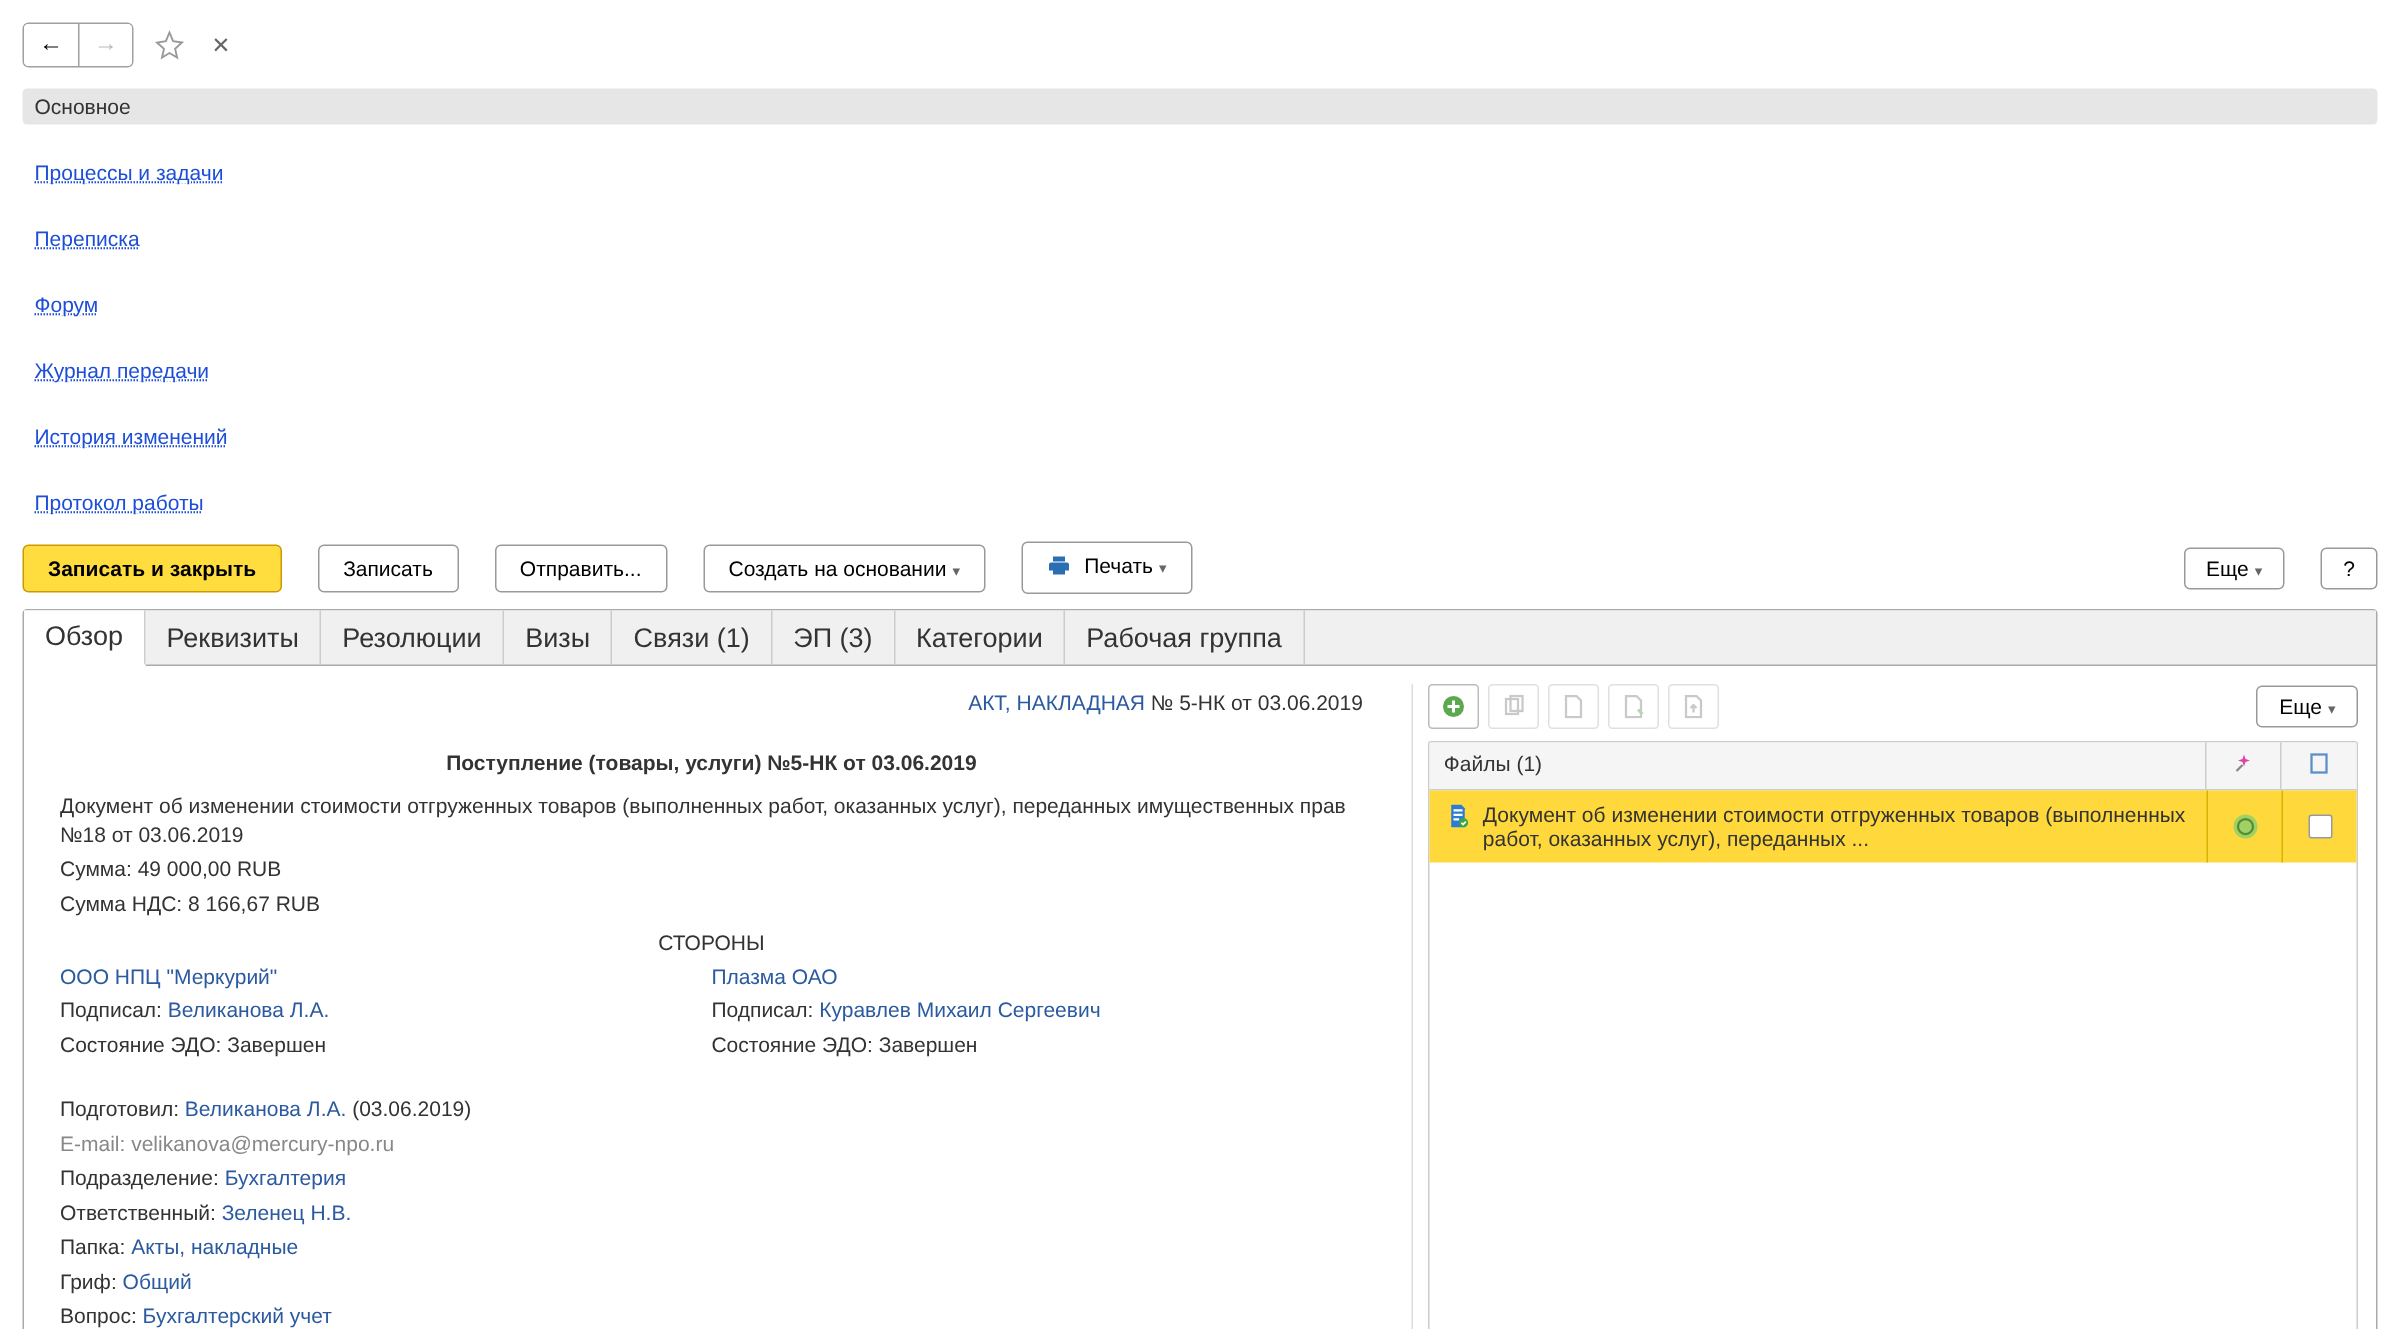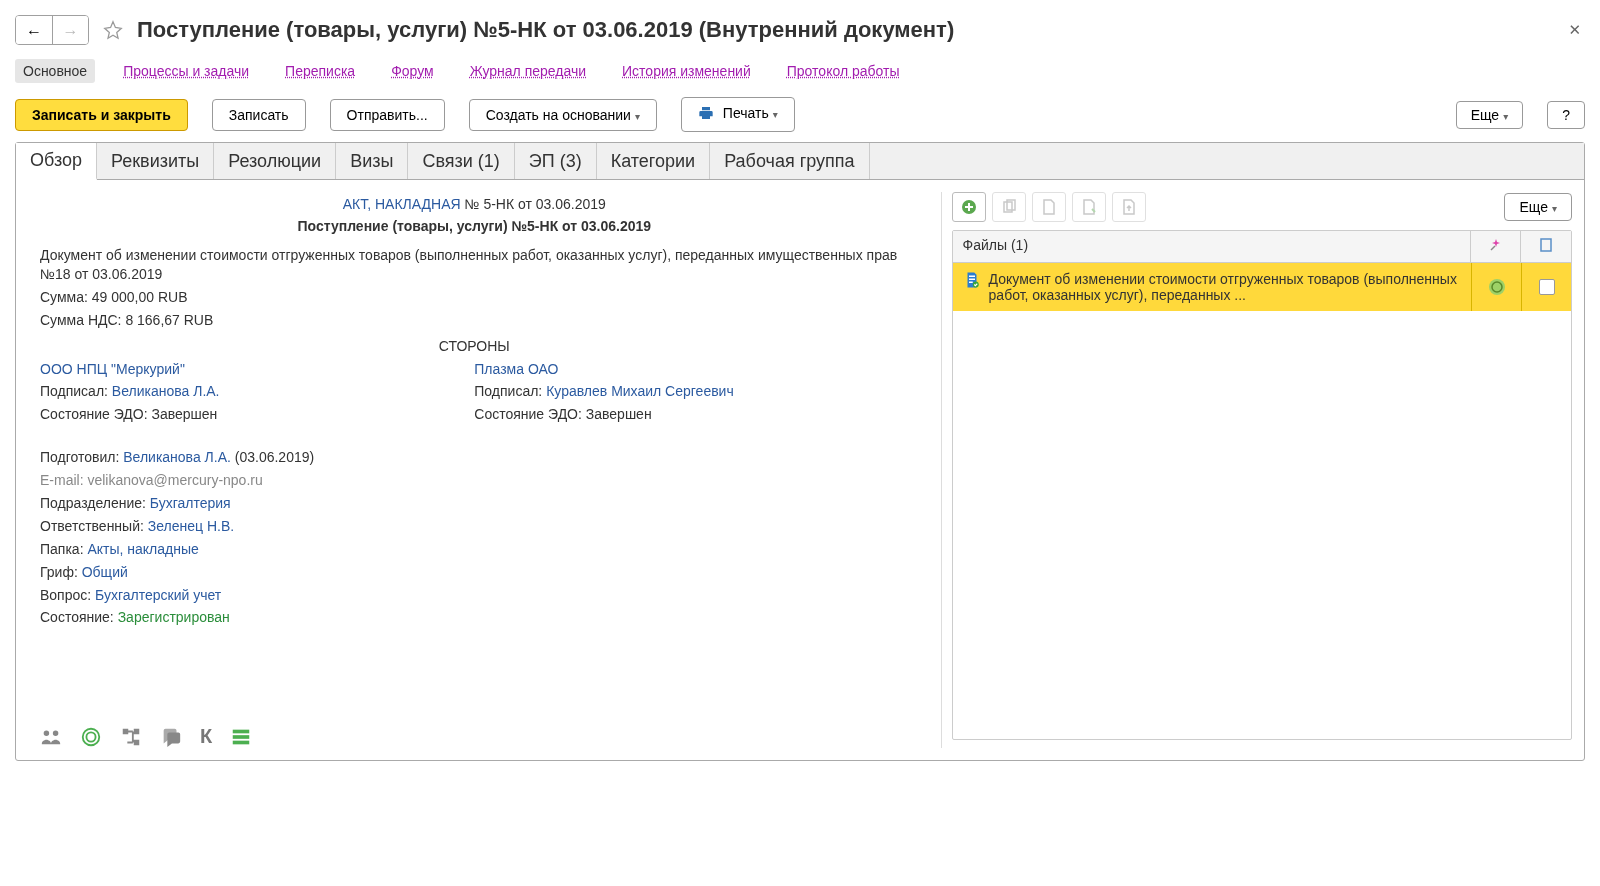--- a/index.html
+++ b/index.html
@@ -9,22 +9,22 @@
   .header-row { display:flex; align-items:center; gap:10px; margin-bottom:14px; }
   .nav-btns { display:flex; border:1px solid #a0a0a0; border-radius:4px; overflow:hidden; }
   .nav-btns button { width:36px; height:28px; background:#fff; border:none; cursor:pointer; font-size:16px; }
   .nav-btns button + button { border-left:1px solid #a0a0a0; }
   .star-btn { width:28px; height:28px; display:flex; align-items:center; justify-content:center; cursor:pointer; }
   .star-btn svg { width:20px; height:20px; stroke:#999; fill:none; stroke-width:1.5; }
   .page-title { font-size:22px; font-weight:bold; flex:1; }
   .close-x { cursor:pointer; font-size:15px; color:#666; padding:4px; }
 
   
-  .link-nav { display:flex; gap:20px; margin-bottom:14px; }
-  .link-nav span { color:#a21caf; text-decoration:underline dotted; cursor:pointer; padding:4px 8px; }
+  .link-nav { display:flex; gap:20px; margin-bottom:14px;flex-direction:column; }
+  .link-nav span { color:#1d4ed8; text-decoration:underline dotted; cursor:pointer; padding:4px 8px; }
   .link-nav span.active { background:#e6e6e6; color:#333; text-decoration:none; border-radius:3px; }
 
   
   .toolbar { display:flex; gap:24px; align-items:center; margin-bottom:10px; }
   .toolbar .spacer { flex:1; }
   .btn { padding:5px 14px; background:#fff; border:1px solid #999; border-radius:4px; cursor:pointer; font-size:14px; }
   .btn.yellow { background:#ffdd3e; border-color:#cc9900; font-weight:bold; }
   .btn.big { padding:7px 16px; }
   .btn .caret { margin-left:4px; font-size:10px; color:#666; }
   .btn .print-ico { display:inline-block; vertical-align:middle; margin-right:5px; }
@@ -33,21 +33,21 @@
   .tabs-wrap { border:1px solid #aaa; border-radius:3px; }
   .tabs { display:flex; background:#f0f0f0; border-bottom:1px solid #aaa; }
   .tabs button { padding:7px 14px; border:none; background:transparent; border-right:1px solid #ccc; cursor:pointer; font-size:18px; color:#333;}
   .tabs button.active { background:#fff; border-bottom:2px solid #fff; margin-bottom:-1px; }
 
   
   .content { display:flex; padding:12px; gap:20px; min-height:580px; }
   .left-pane { flex:1.4; position:relative; padding:4px 12px; }
   .right-pane { flex:1; border-left:1px solid #ddd; padding-left:10px;}
 
-  .doc-head { text-align:center; margin-bottom:6px; }
+  .doc-head { text-align:right; margin-bottom:24px; }
   .lnk { color:#2b5aa0; cursor:pointer; }
   .lnk-green { color:#2a8d3a; cursor:pointer; }
   .gray { color:#888; }
   .doc-title { font-weight:bold; text-align:center; margin-bottom:12px; }
   .left-pane p { line-height:1.35; margin-bottom:4px; }
 
   .parties { display:flex; margin-top:6px; margin-bottom:20px; }
   .parties > div { flex:1; padding-right:10px;}
   .parties-title { text-align:center; margin-bottom:6px; }
 
@@ -80,21 +80,20 @@
 <div class="header-row">
   <div class="nav-btns">
     <button>←</button>
     <button style="color:#bbb">→</button>
   </div>
   <div class="star-btn">
     <svg viewBox="0 0 24 24">
         <path d="M12 2l2.9 6.9L22 10l-5.5 5 1.6 7-6.1-3.6L6 22l1.6-7L2 10l7.1-1.1z"></path>
       </svg>
   </div>
-  <div class="page-title">Поступление (товары, услуги) №5-НК от 03.06.2019 (Внутренний документ)</div>
   <div class="close-x">✕</div>
 </div>
 
 <div class="link-nav">
   <span class="active">Основное</span>
   <span>Процессы и задачи</span>
   <span>Переписка</span>
   <span>Форум</span>
   <span>Журнал передачи</span>
   <span>История изменений</span>

